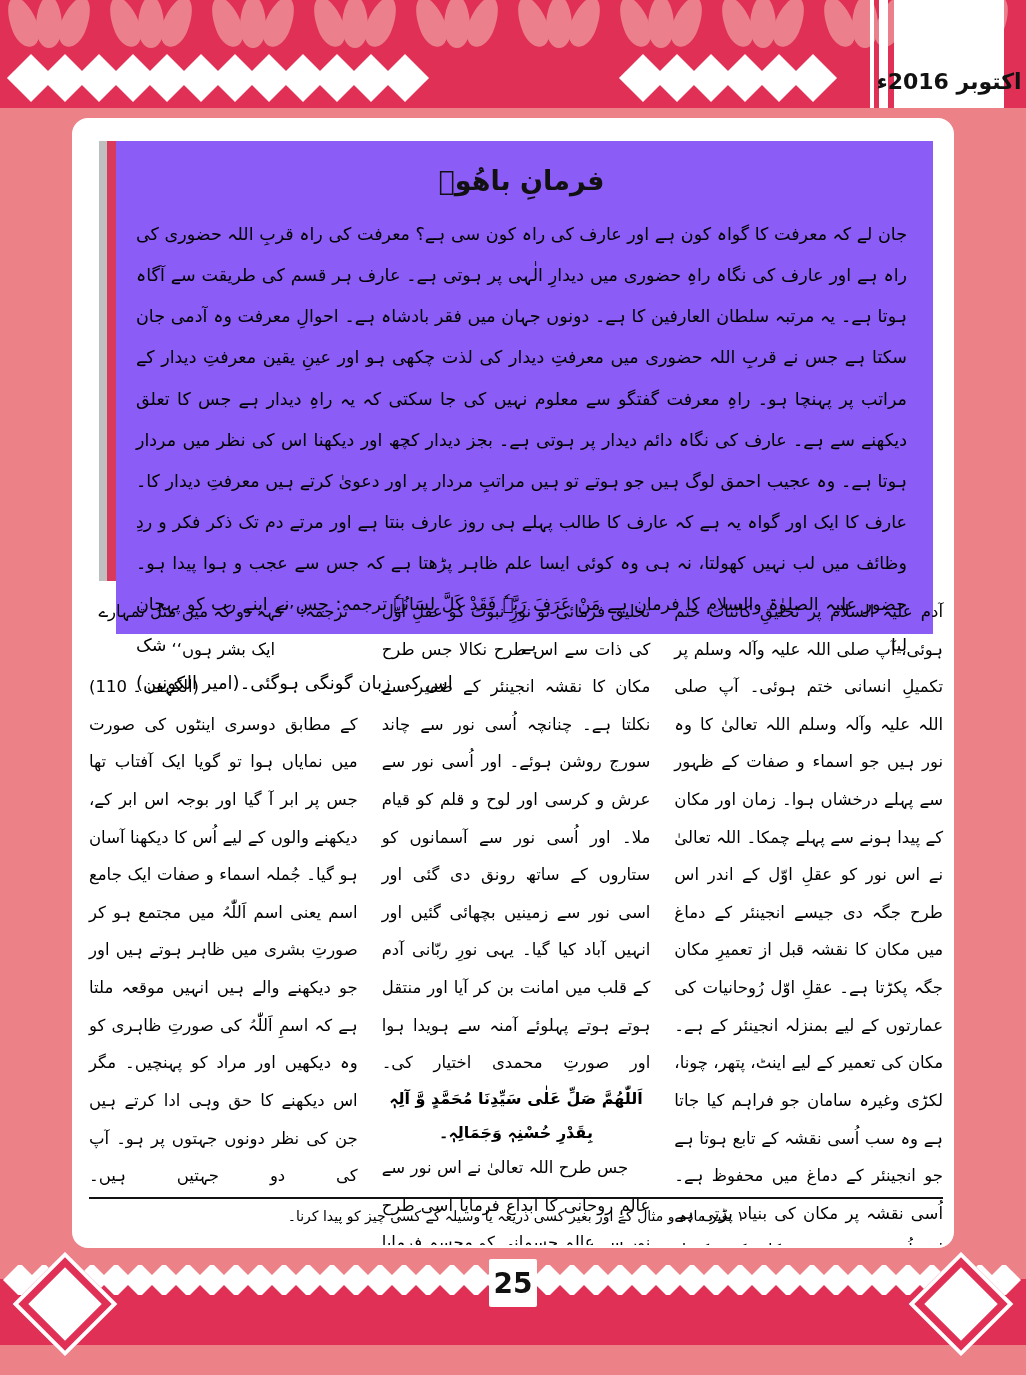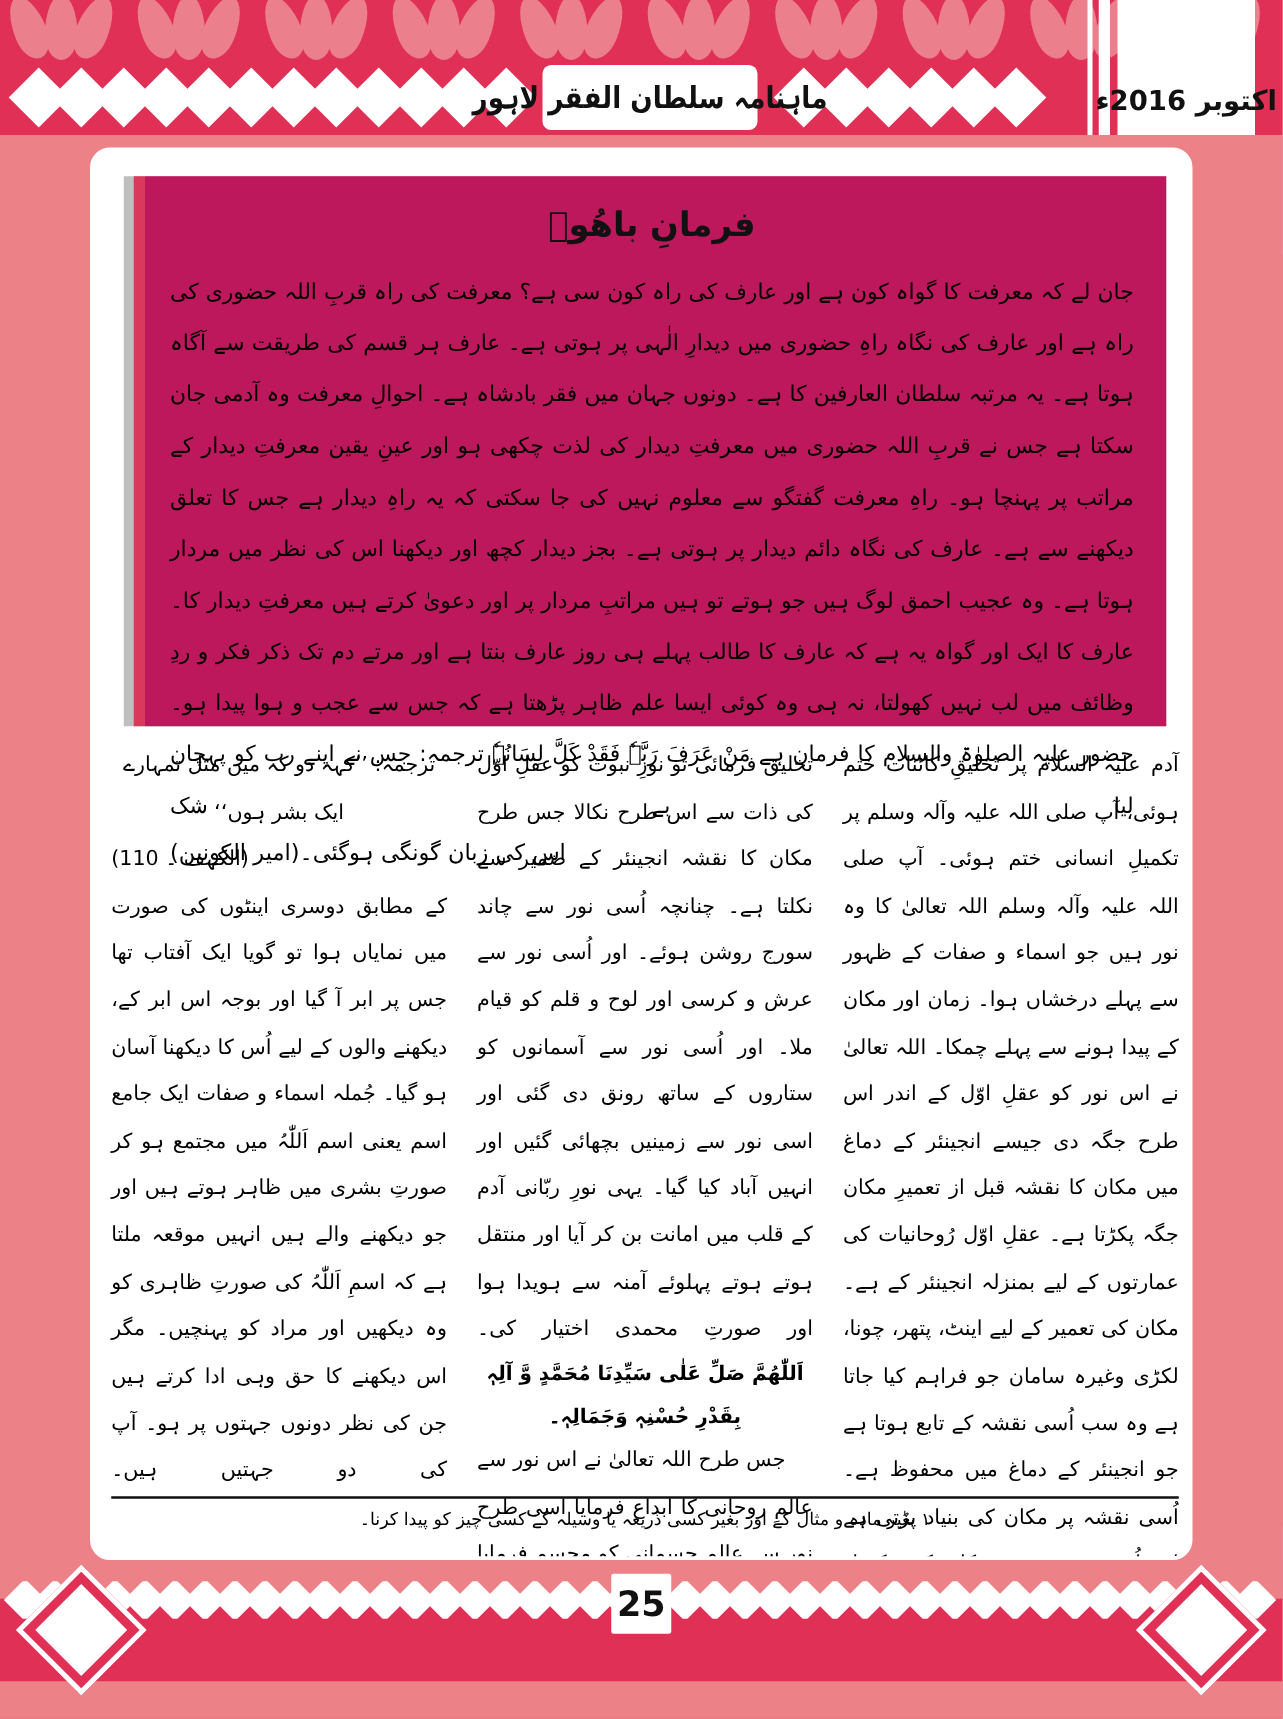--- a/index.html
+++ b/index.html
@@ -82,22 +82,22 @@
     position:absolute;left:24px;top:20px;width:834px;height:440px;
   }
   .quote-shadow{
     position:absolute;left:0;top:0;width:834px;height:440px;
     background:#BFBFBF;
   }
   .quote-bar{
     position:absolute;left:8px;top:0;width:9px;height:440px;background:#D93A5C;
   }
   .quote-box{
-    position:absolute;left:17px;top:0;width:817px;height:440px;
-    background:#be185d;
+    position:absolute;left:17px;top:0;width:817px;height:493px;
+    background:#8b5cf6;
     box-sizing:border-box;
     padding:14px 26px 10px 20px;
   }
   .quote-title{
     text-align:center;direction:rtl;
     font-size:27px;color:#111;margin:10px 0 18px 0;
     font-weight:bold;
   }
   .quote-body{
     direction:rtl;text-align:justify;text-align-last:justify;
@@ -226,23 +226,20 @@
         <div class="dia" style="left: 354px;"></div>
         <div class="dia" style="left: 388px;"></div>
         <div class="dia" style="left: 626px;"></div>
         <div class="dia" style="left: 660px;"></div>
         <div class="dia" style="left: 694px;"></div>
         <div class="dia" style="left: 728px;"></div>
         <div class="dia" style="left: 762px;"></div>
         <div class="dia" style="left: 796px;"></div>
       </div>
 
-    <div class="logo-plate">
-      <span class="logo-text">ماہنامہ سلطان الفقر لاہور</span>
-    </div>
 
     <div class="date-rule"></div>
     <div class="date-rule2"></div>
     <div class="date-plate">
       <span class="date-text">اکتوبر 2016ء</span>
     </div>
   </div>
 
   <div class="sheet">
 

